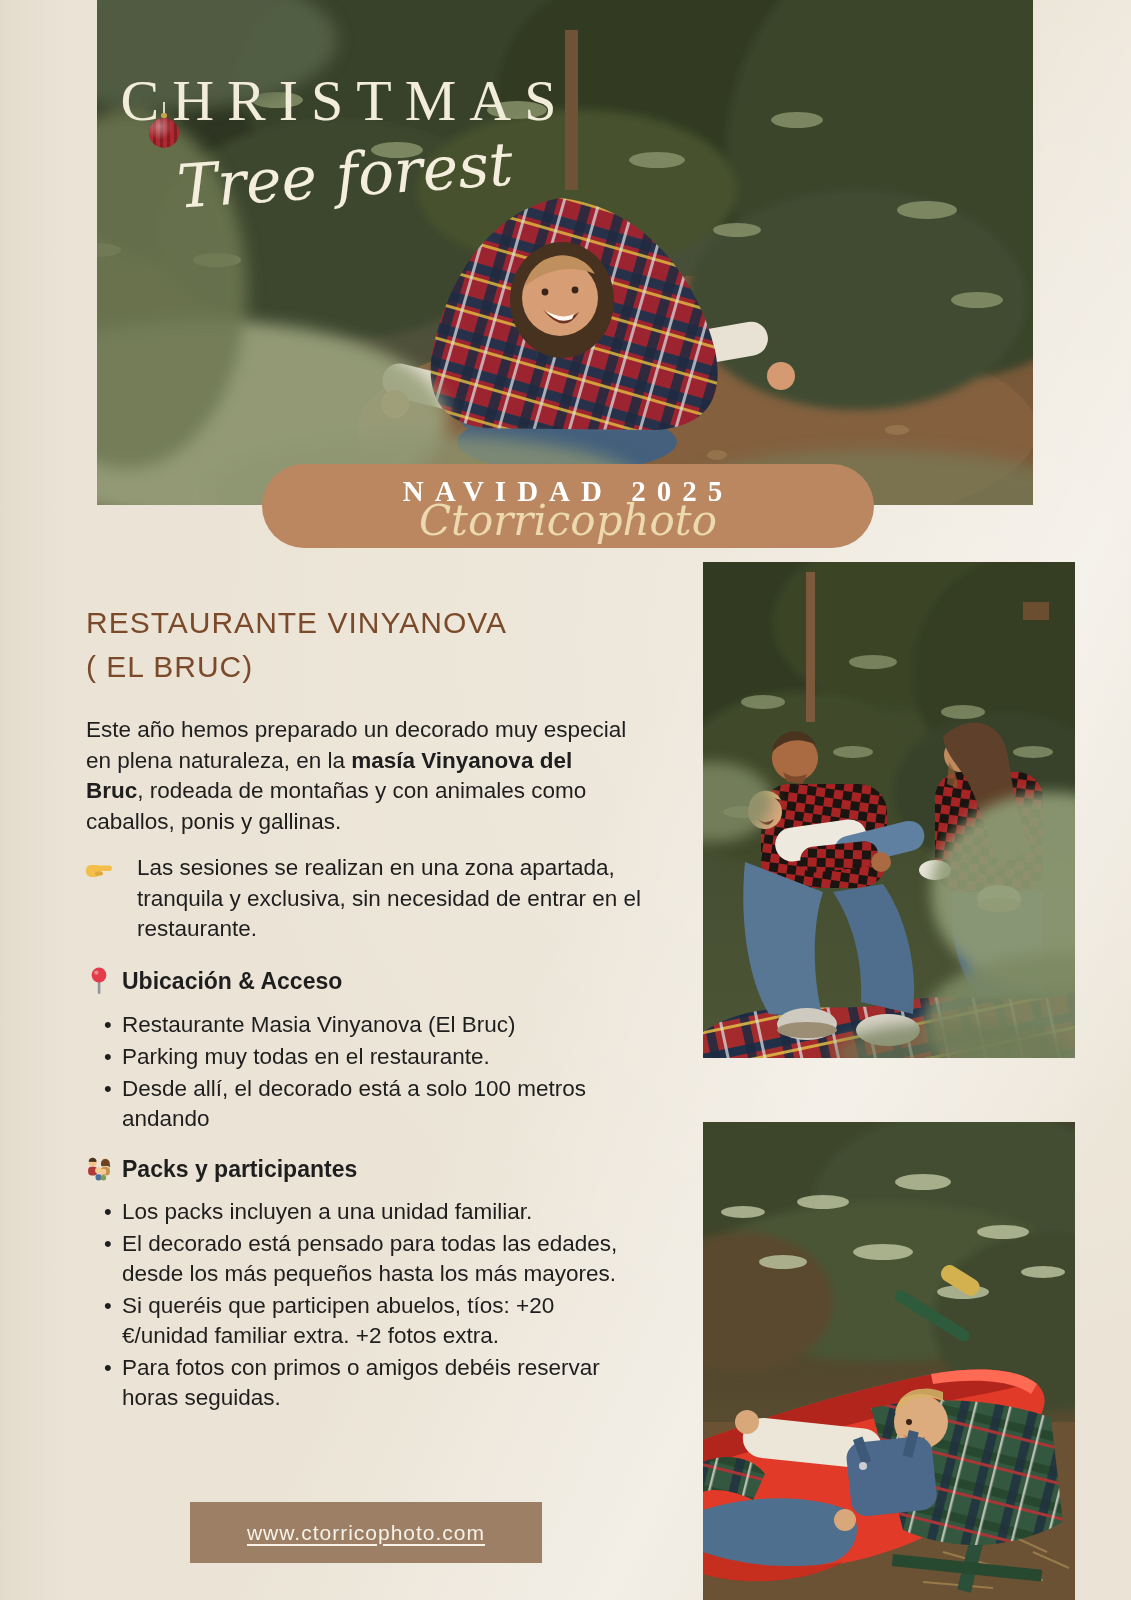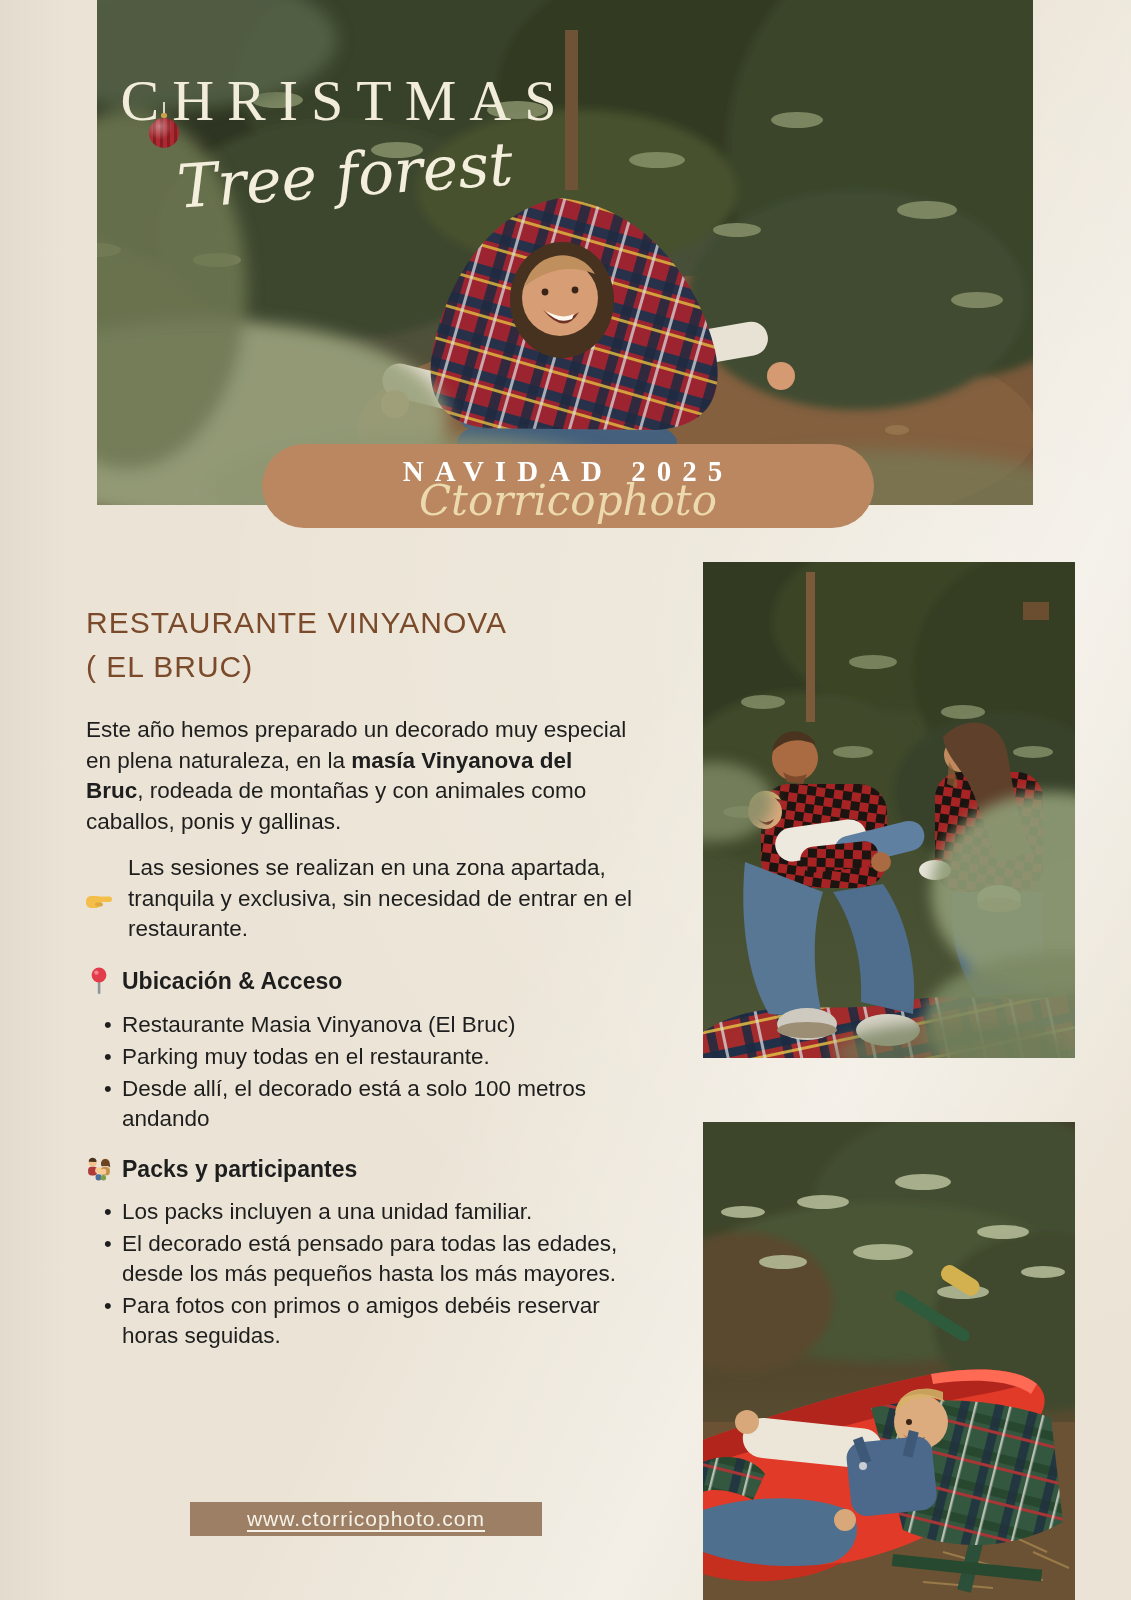--- a/index.html
+++ b/index.html
@@ -21,44 +21,44 @@
     font-family:"DejaVu Serif",serif;font-style:italic;font-size:60px;color:#f4eedc;
     transform:rotate(-4deg);line-height:1.1;}
   .ornament{position:absolute;left:52px;top:102px;width:30px;}
   .ornament .string{width:2px;height:11px;background:rgba(242,236,219,.85);margin:0 auto;}
   .ornament .cap{width:6px;height:5px;background:#c9a24b;border-radius:2px;margin:0 auto;}
   .ornament .ball{width:30px;height:30px;border-radius:50%;
     background:
       radial-gradient(circle at 34% 28%, rgba(255,255,255,.4), rgba(255,255,255,0) 46%),
       repeating-linear-gradient(90deg,#ad2930 0 4px,#871c23 4px 7px);}
   
-  .badge{position:absolute;left:262px;top:444px;width:612px;height:84px;border-radius:44px;
+  .badge{position:absolute;left:262px;top:464px;width:612px;height:84px;border-radius:44px;
     background:#ba8760;z-index:3;text-align:center;}
   .badge-line1{margin-top:11px;font-family:"Liberation Serif",serif;font-weight:700;
     font-size:29px;letter-spacing:11px;color:#ffffff;}
   .badge-line2{margin-top:-9px;font-family:"DejaVu Serif",serif;font-style:italic;
     font-size:42px;color:#ecd9ad;line-height:1.05;}
   
   .article{position:absolute;left:86px;top:591px;width:562px;z-index:2;}
   .article h1{margin:0;padding-top:10px;font-weight:400;font-size:30px;line-height:44px;
     letter-spacing:1px;color:#7a4a2a;}
   .article p{margin:0;font-size:22.5px;line-height:30.5px;width:545px;}
   .p-intro{margin-top:26px !important;}
   .b{font-weight:700;}
   .sec-title{display:flex;align-items:center;gap:10px;margin-top:22px;
     font-size:23px;font-weight:700;}
   .sec-title .ico{display:inline-flex;width:26px;justify-content:center;}
   ul{margin:14px 0 0 0;padding:0 0 0 18px;list-style:none;width:530px;}
   li{position:relative;padding-left:18px;font-size:22.5px;line-height:30px;margin-bottom:2px;}
   li::before{content:"•";position:absolute;left:0;top:0;font-size:22px;}
-  .note-row{display:flex;gap:14px;margin-top:16px;width:556px;align-items:center;}
+  .note-row{display:flex;gap:23px;margin-top:16px;width:556px;}
   .note-row .ico{flex:0 0 28px;padding-top:4px;}
   .note-row p{width:auto;flex:1;}
   
-  .site-btn{position:absolute;left:190px;top:1502px;width:352px;height:34px;z-index:2;
+  .site-btn{position:absolute;left:190px;top:1502px;width:352px;height:61px;z-index:2;
     background:#9c7f64;border:0;display:flex;align-items:center;justify-content:center;cursor:pointer;}
   .site-btn span{color:#f7f2e8;font-size:21px;letter-spacing:1px;
     text-decoration:underline;text-underline-offset:4px;}
   
   .ph-family{left:703px;top:562px;width:372px;height:496px;}
   .ph-barrow{left:703px;top:1122px;width:372px;height:478px;}
 </style>
 </head>
 <body>
 
@@ -216,20 +216,21 @@
           <rect x="9.9" y="17.4" width="6.2" height="6.4" rx="2.5" fill="#4a6f9e"></rect>
           <circle cx="18" cy="14.8" r="3" fill="#f8cb96"></circle>
           <rect x="15.4" y="18.2" width="5.4" height="5.8" rx="2.3" fill="#7e9e4a"></rect>
         </svg>
       </span>
       <span>Packs y participantes</span>
     </div>
     <ul>
       <li>Los packs incluyen a una unidad familiar.</li>
       <li>El decorado está pensado para todas las edades, desde los más pequeños hasta los más mayores.</li>
+      <li>Si queréis que participen abuelos, tíos: +20 €/unidad familiar extra. +2 fotos extra.</li>
       <li>Para fotos con primos o amigos debéis reservar horas seguidas.</li>
     </ul>
   </div>
 
   <div class="site-btn">
     <span>www.ctorricophoto.com</span>
   </div>
 
   <div class="photo ph-family">
     <svg viewBox="0 0 372 496" preserveAspectRatio="none">

